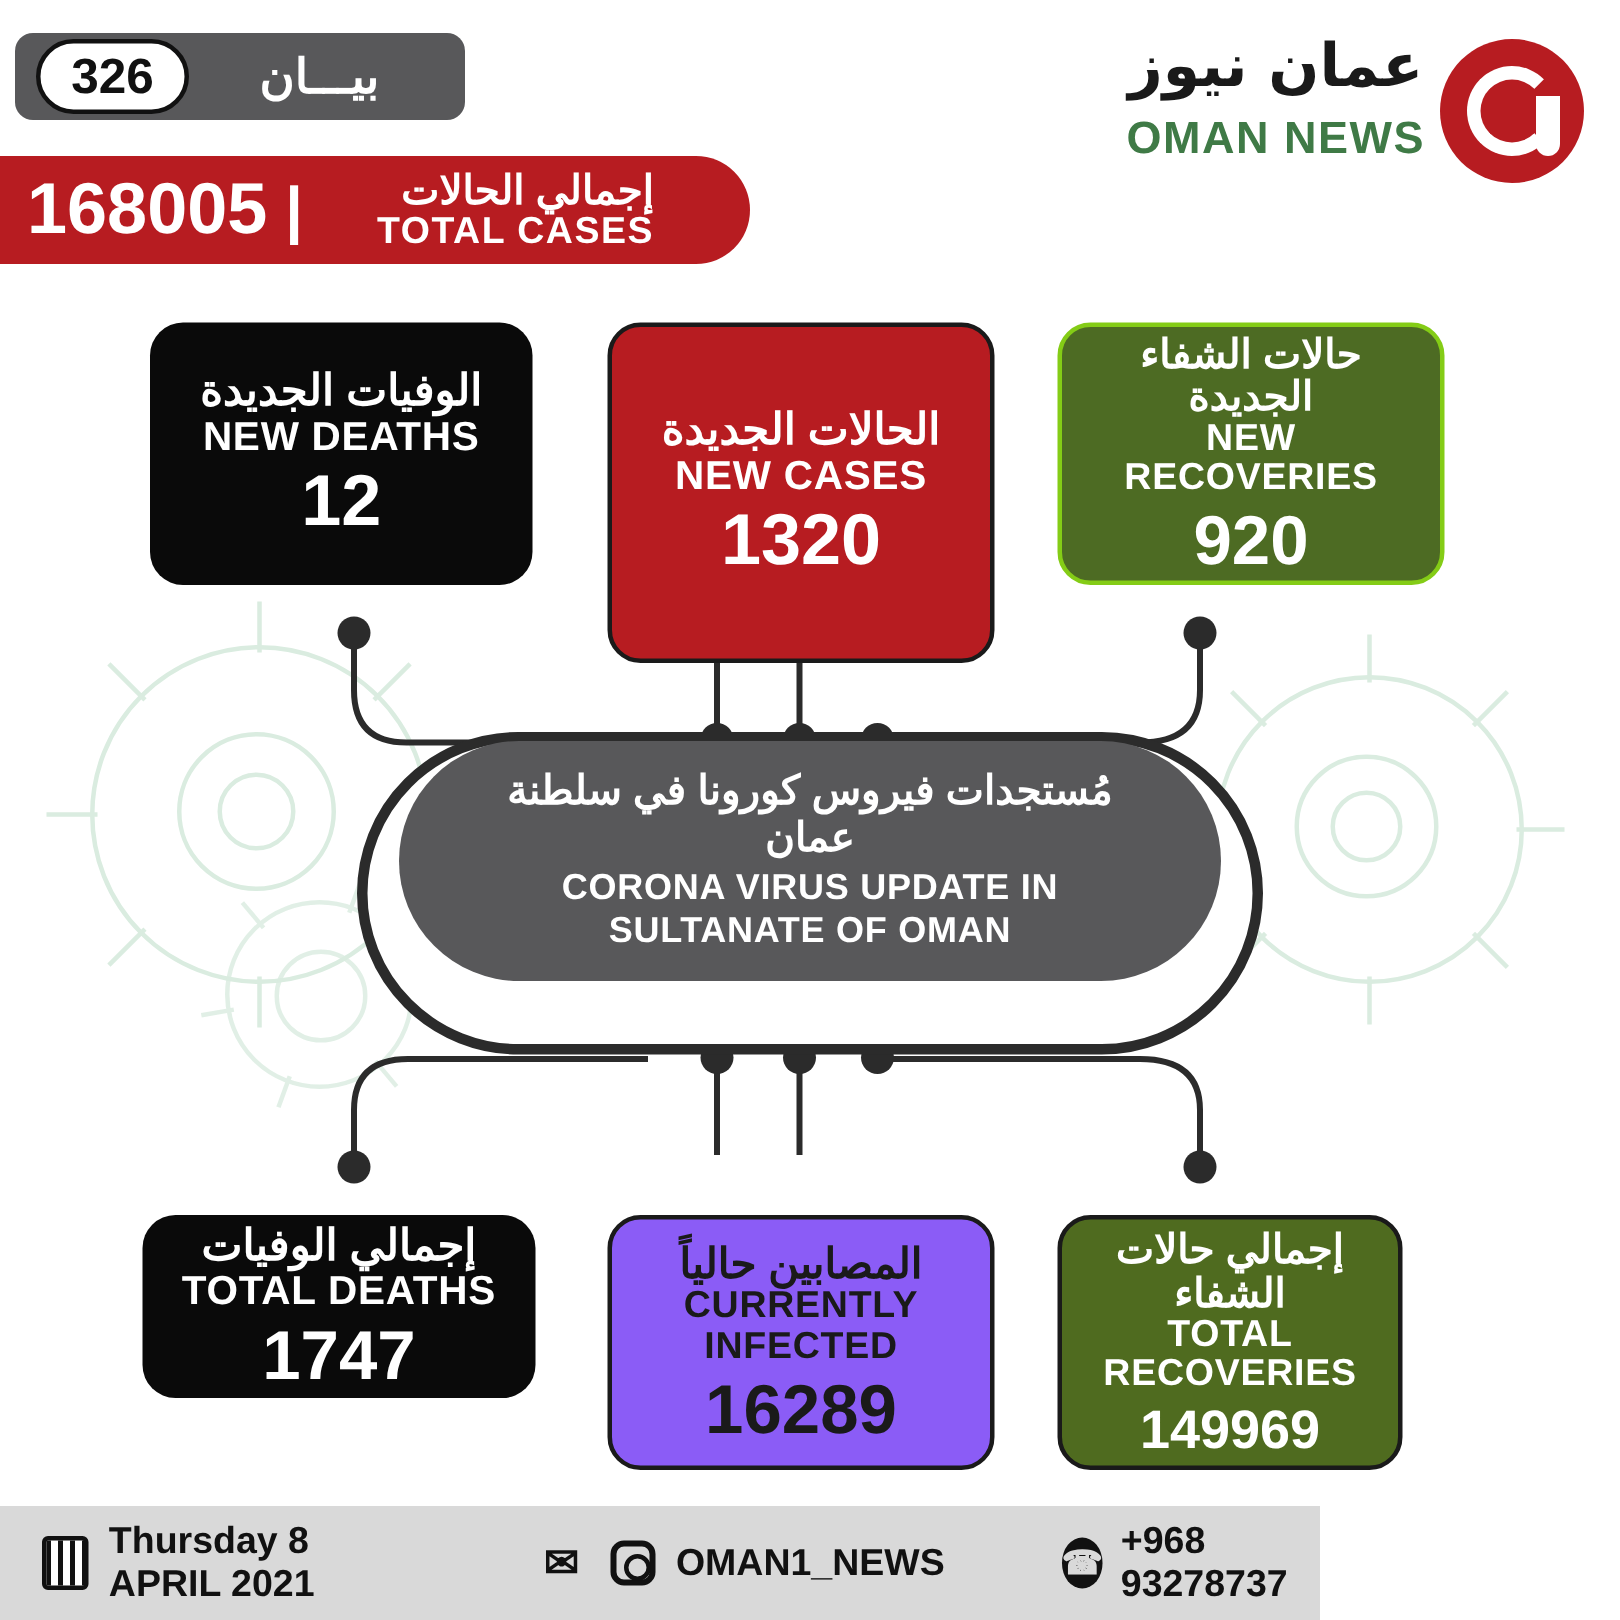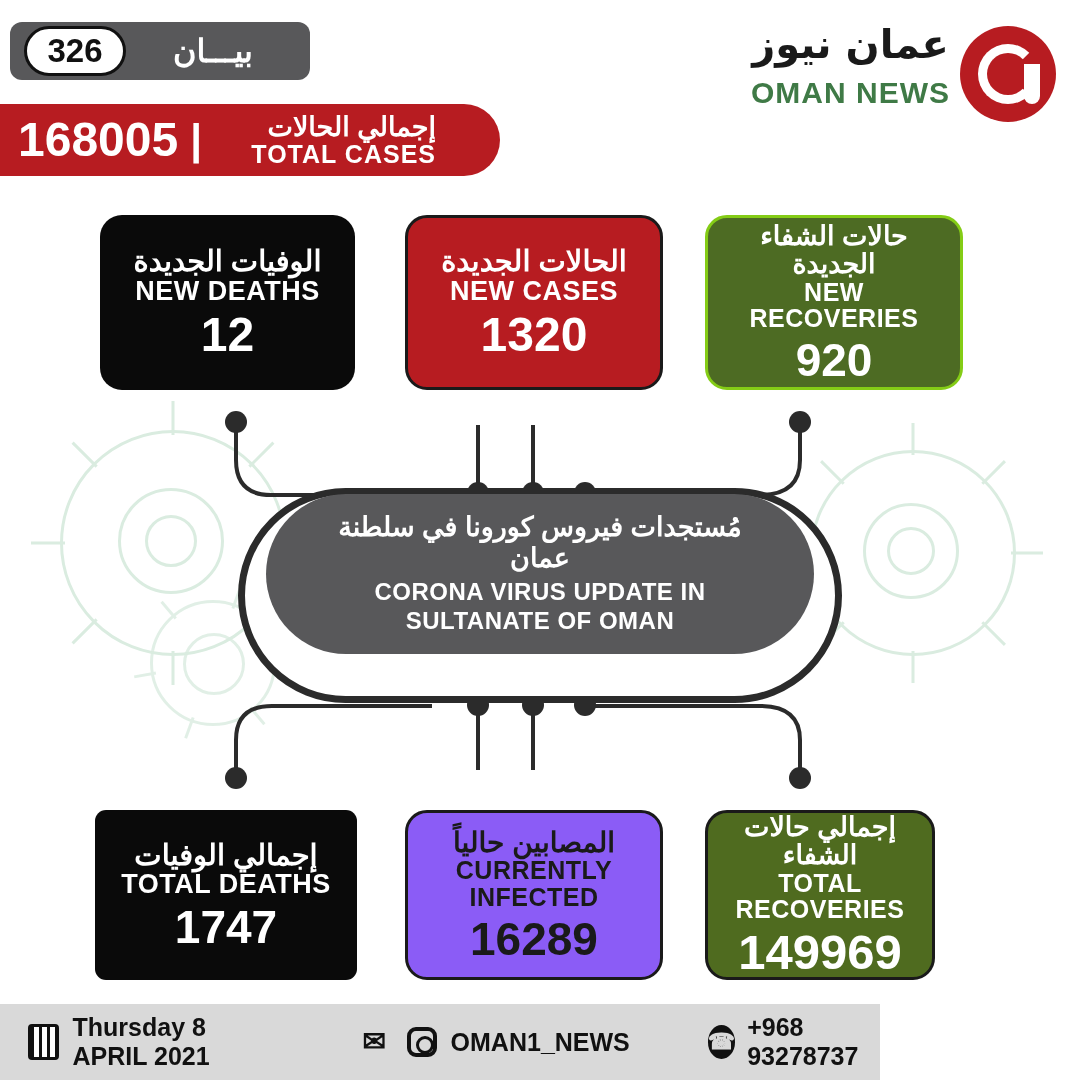--- a/index.html
+++ b/index.html
@@ -205,23 +205,23 @@
     margin-top: 6px;
   }
 
   .c-black { background: #0a0a0a; color: #ffffff; }
   .c-red   { background: #b71c21; color: #ffffff; border: 3px solid #1a1a1a; }
   .c-green { background: #4d6b23; color: #ffffff; border: 3px solid #84cc16; }
   .c-olive { background: #4f6b1f; color: #ffffff; border: 3px solid #1a1a1a; }
   .c-yellow{ background: #8b5cf6; color: #1a1a1a; border: 3px solid #1a1a1a; }
 
   #card-new-deaths  { left: 100px; top: 215px;  width: 255px; height: 175px; }
-  #card-new-cases   { left: 405px; top: 215px;  width: 258px; height: 175px; }
+  #card-new-cases   { left: 405px; top: 215px;  width: 258px; height: 227px; }
   #card-new-recov   { left: 705px; top: 215px;  width: 258px; height: 175px; }
-  #card-total-deaths{ left: 95px;  top: 810px;  width: 262px; height: 170px; border-radius: 11px; }
+  #card-total-deaths{ left: 95px;  top: 810px;  width: 262px; height: 122px; }
   #card-current     { left: 405px; top: 810px;  width: 258px; height: 170px; }
   #card-total-recov { left: 705px; top: 810px;  width: 230px; height: 170px; }
 
   
   .capsule-outer {
     position: absolute;
     left: 238px;
     top: 488px;
     width: 604px;
     height: 215px;
@@ -459,21 +459,21 @@
 
 <div class="card c-yellow" id="card-current">
   <div class="ar" style="font-size:28px;">المصابين حالياً</div>
   <div class="en" style="font-size:25px;">CURRENTLY INFECTED</div>
   <div class="num" style="font-size:46px;">16289</div>
 </div>
 
 <div class="card c-olive" id="card-total-recov">
   <div class="ar" style="font-size:27px;">إجمالي حالات الشفاء</div>
   <div class="en" style="font-size:25px;">TOTAL RECOVERIES</div>
-  <div class="num" style="font-size:49px;">149969</div>
+  <div class="num" style="font-size:36px;">149969</div>
 </div>
 
 <div class="footer">
   <div class="footer-sec f-date">
     <span class="cal-icon"></span>
     <span>Thursday 8 APRIL 2021</span>
   </div>
   <div class="footer-sec f-handle">
     <span class="tw-icon">✉</span>
     <span class="ig-icon"></span>

